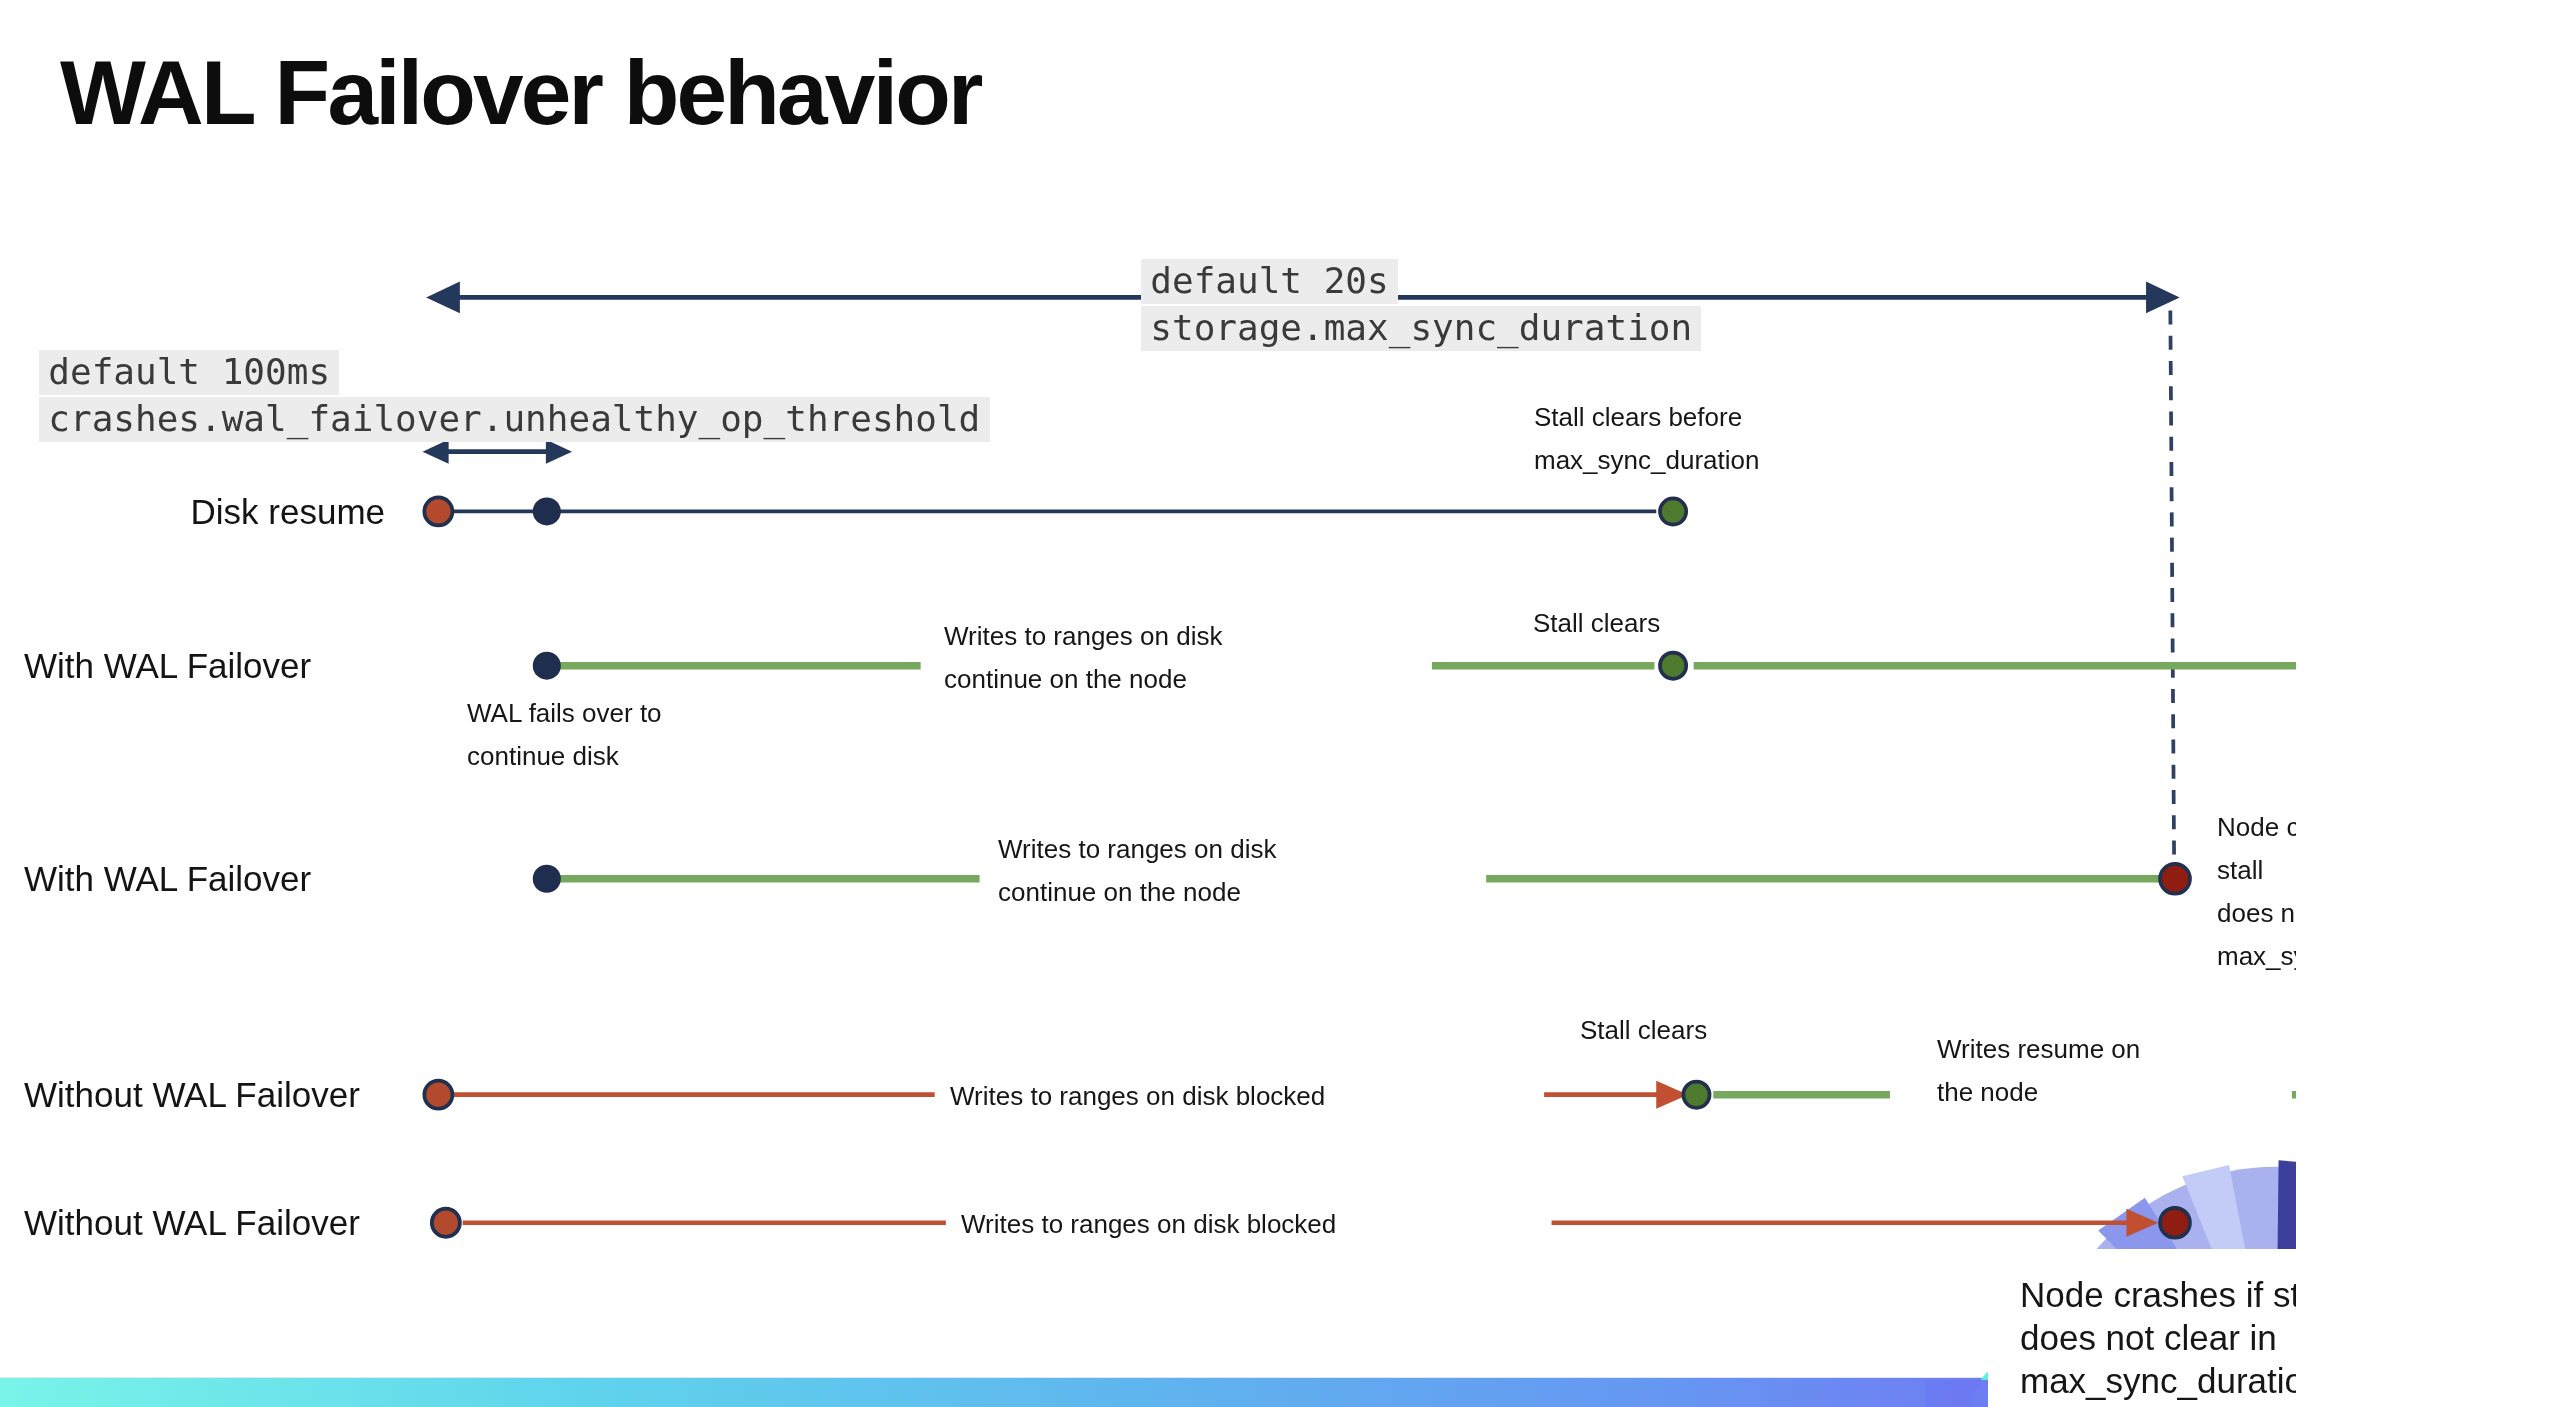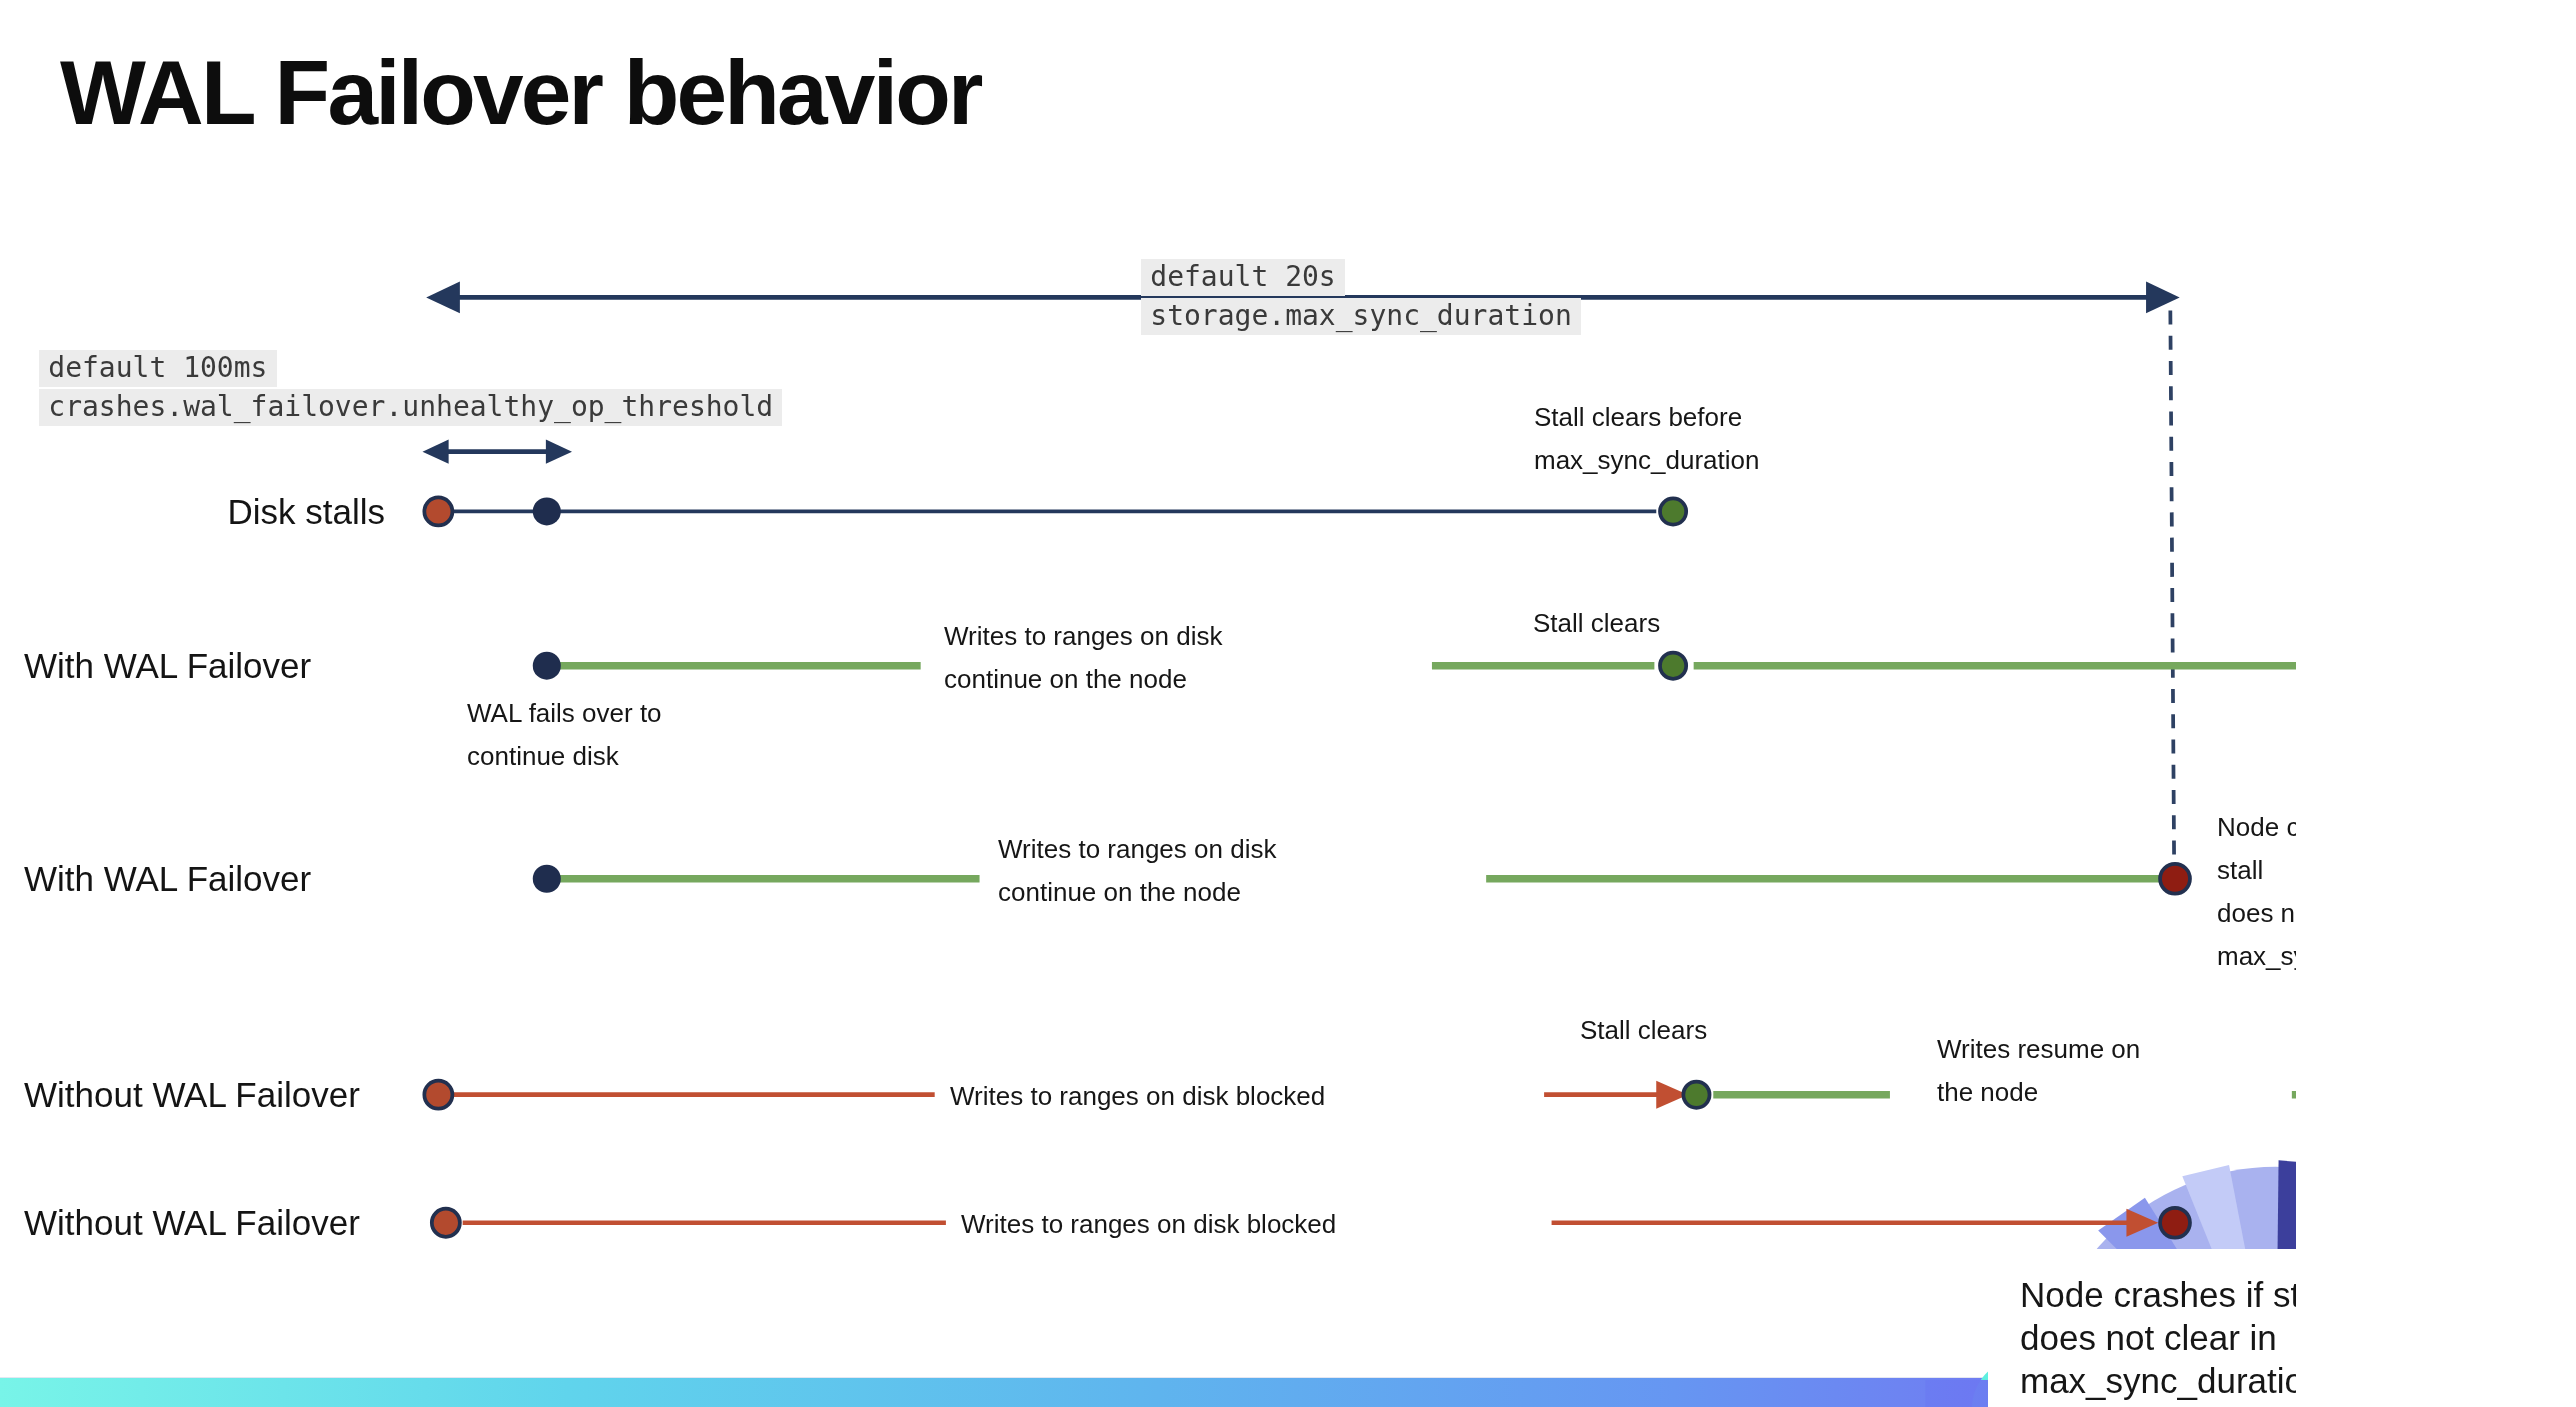--- a/index.html
+++ b/index.html
@@ -11,21 +11,21 @@
   }
   .abs{position:absolute;}
   #title{
     left:60px; top:41px; font-size:91px; font-weight:800; letter-spacing:-2.8px;
     color:#0d0d0d; z-index:6;
   }
   .codebox{z-index:4; line-height:1;}
   .codebox span{
     display:table; background:#ececec; color:#3a3a3a;
     font-family:"DejaVu Sans Mono","Liberation Mono",monospace;
-    font-size:28px; padding:3.7px 9.3px 5.6px 9.3px; margin-bottom:1.9px;
+    font-size:36px; padding:3.7px 9.3px 5.6px 9.3px; margin-bottom:1.9px;
     white-space:pre;
   }
   .rowlabel{
     font-size:35px; line-height:41px; color:#141414; z-index:6; white-space:pre;
   }
   .ann{
     font-size:26px; line-height:43px; color:#161616; z-index:6;
     white-space:pre-line;
   }
   .center{text-align:left;}
@@ -166,21 +166,21 @@
 
     <g>
       <line x1="495" y1="1308" x2="1012" y2="1308" stroke="#c14f32" stroke-width="5"></line>
       <line x1="1660" y1="1308" x2="2281" y2="1308" stroke="#c14f32" stroke-width="5"></line>
       <polygon points="2309,1308 2275,1293 2275,1323" fill="#c14f32"></polygon>
       <circle cx="477" cy="1308" r="15" fill="#b34a2e" stroke="#22304f" stroke-width="4"></circle>
       <circle cx="2327" cy="1308" r="16" fill="#8f1d12" stroke="#22304f" stroke-width="4"></circle>
     </g>
   </svg>
 
-  <div class="abs rowlabel right" style="left:93px; top:491px; width:292px;">Disk stalls</div>
+  <div class="abs rowlabel right" style="left:93px; top:491px; width:292px;">Disk resume</div>
   <div class="abs rowlabel" style="left:24px; top:645px;">With WAL Failover</div>
   <div class="abs rowlabel" style="left:24px; top:858px;">With WAL Failover</div>
   <div class="abs rowlabel" style="left:24px; top:1074px;">Without WAL Failover</div>
   <div class="abs rowlabel" style="left:24px; top:1202px;">Without WAL Failover</div>
 
   <div class="abs ann" style="left:1534px; top:396px;">Stall clears before
 max_sync_duration</div>
   <div class="abs ann center" style="left:944px; top:615px; width:421px;">Writes to ranges on disk
 continue on the node</div>
   <div class="abs ann center" style="left:1533px; top:602px; width:280px;">Stall clears</div>

